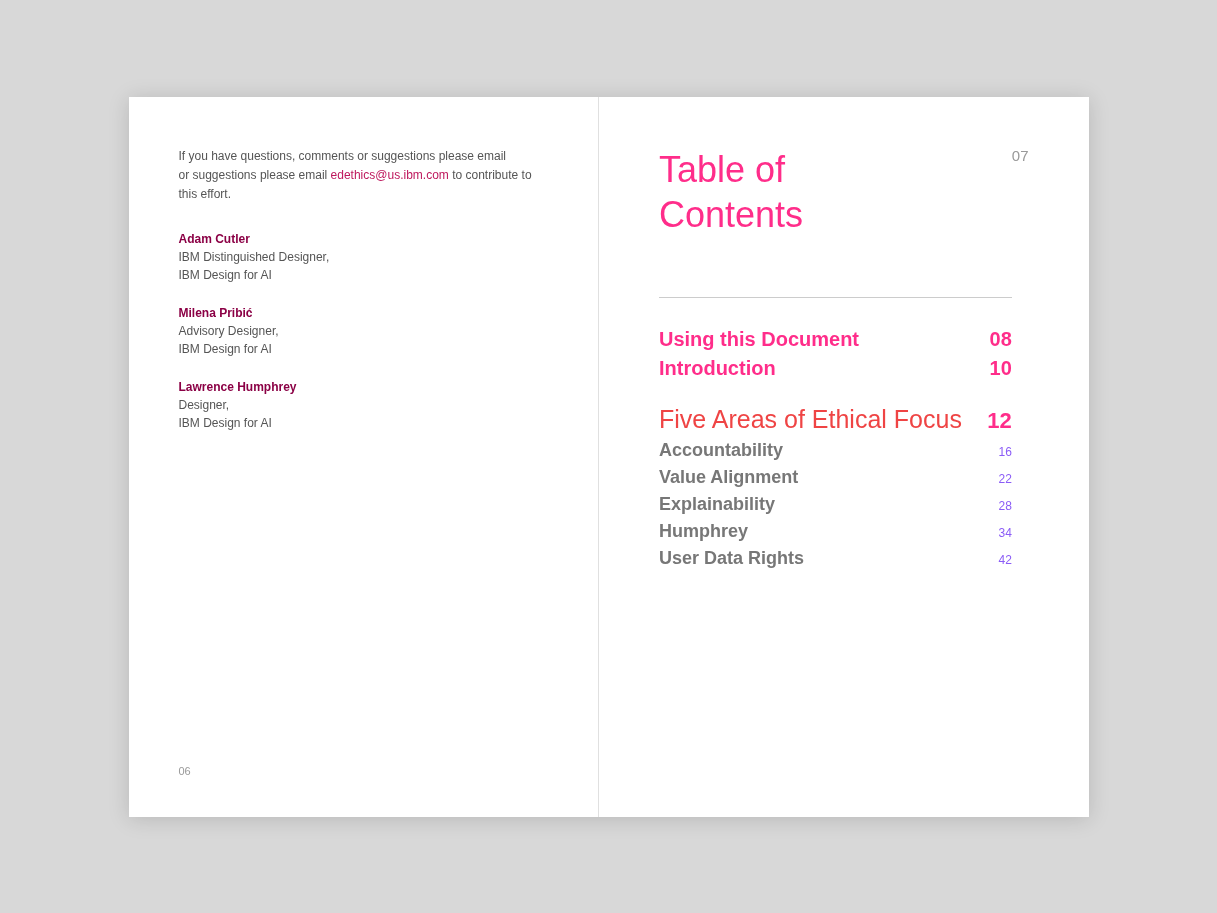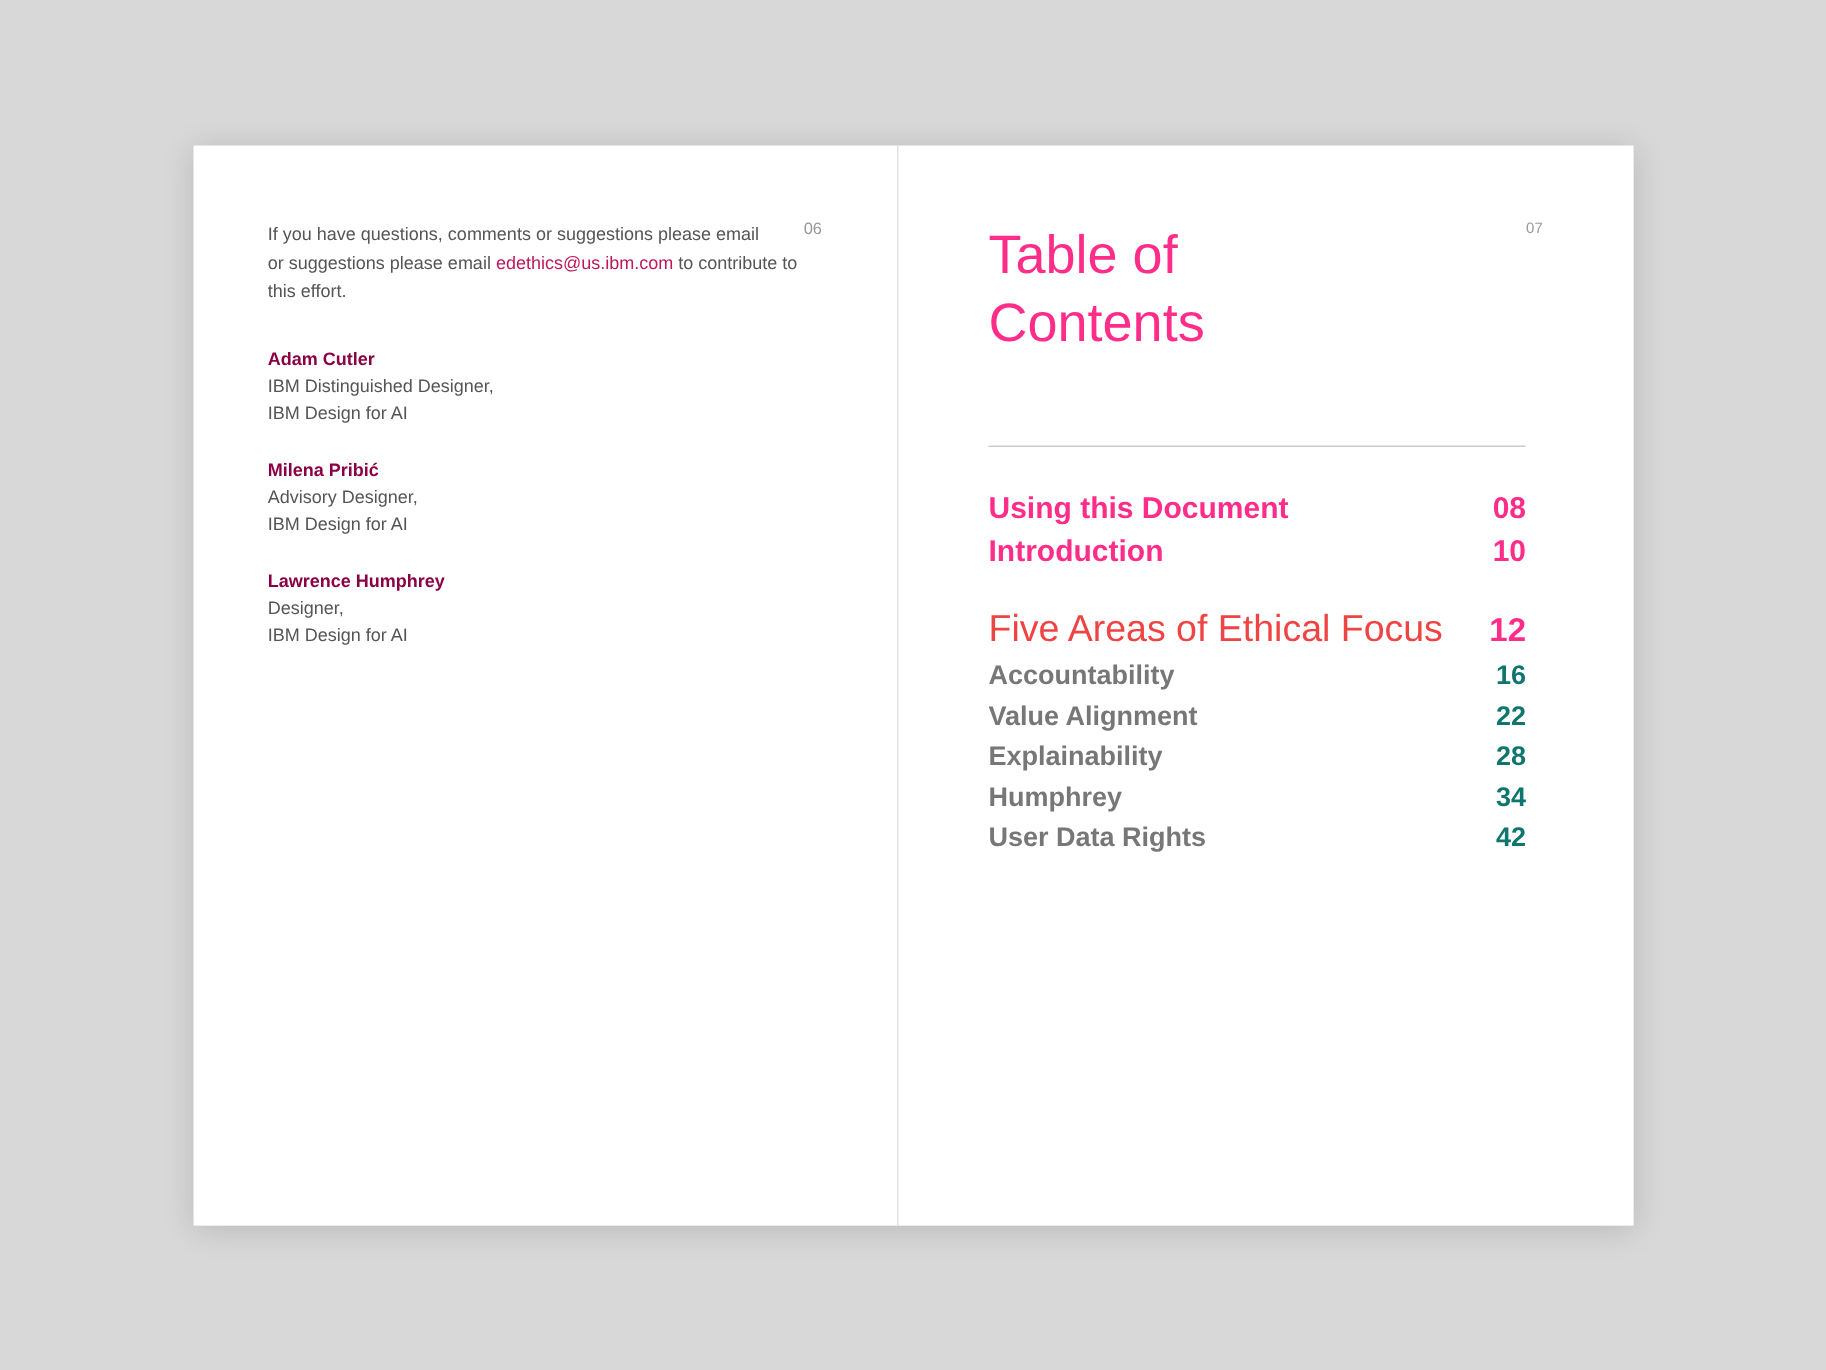--- a/index.html
+++ b/index.html
@@ -23,21 +23,21 @@
       width: 960px;
       min-height: 720px;
       box-shadow: 0 2px 20px rgba(0,0,0,0.15);
     }
 
     .page-left {
       background: #ffffff;
       flex: 1;
       padding: 50px 50px 40px 50px;
       display: flex;
-      flex-direction: row;
+      flex-direction: column;
       justify-content: space-between;
       border-right: 1px solid #e0e0e0;
     }
 
     .page-right {
       background: #ffffff;
       flex: 1;
       padding: 50px 60px 40px 60px;
       display: flex;
       flex-direction: row;
@@ -77,21 +77,21 @@
       color: #555;
       line-height: 1.5;
     }
 
     .page-number-left {
       font-size: 11px;
       color: #999;
     }
 
     .page-number-right {
-      font-size: 10px;
+      font-size: 15px;
       color: #999;
       text-align: right;
     }
 
     
     .toc-title {
       font-size: 36px;
       font-weight: 400;
       color: #ff2d8a;
       line-height: 1.25;
@@ -139,23 +139,23 @@
       color: #ff2d8a;
     }
 
     .toc-label-regular {
       font-size: 18px;
       font-weight: 700;
       color: #777;
     }
 
     .toc-number-regular {
-      font-size: 18px;
-      font-weight: 700;
-      color: #0f766e;
+      font-size: 12px;
+      font-weight: 400;
+      color: #8b5cf6;
     }
 
     .toc-main {
       flex: 1;
     }
   </style>
 </head>
 <body>
 
 <div class="book-spread">

